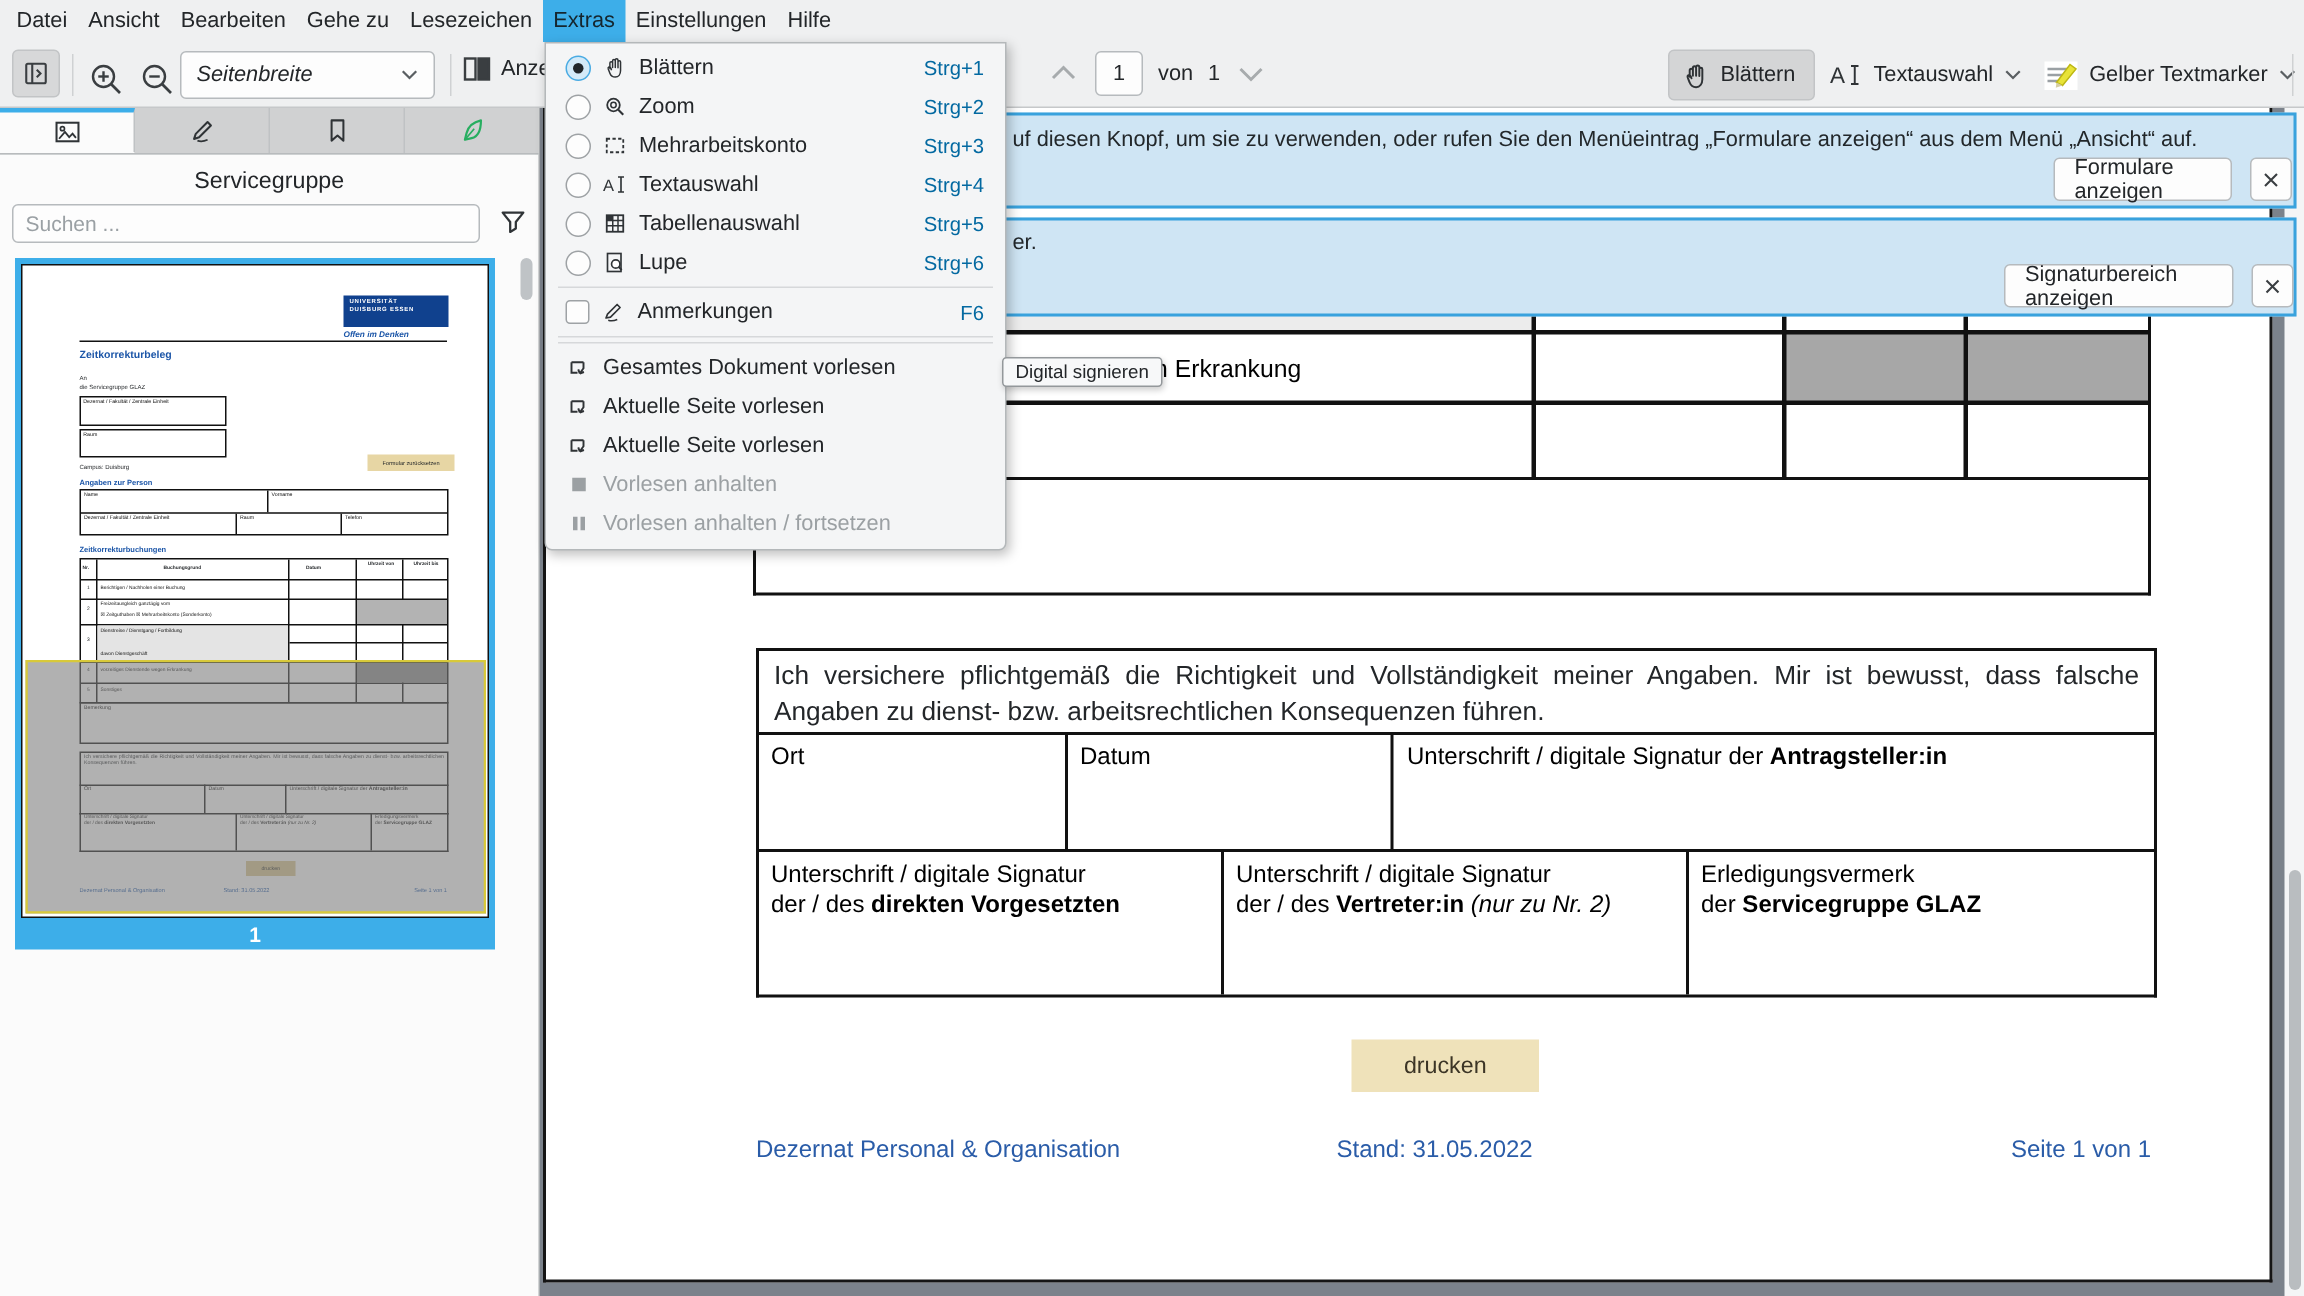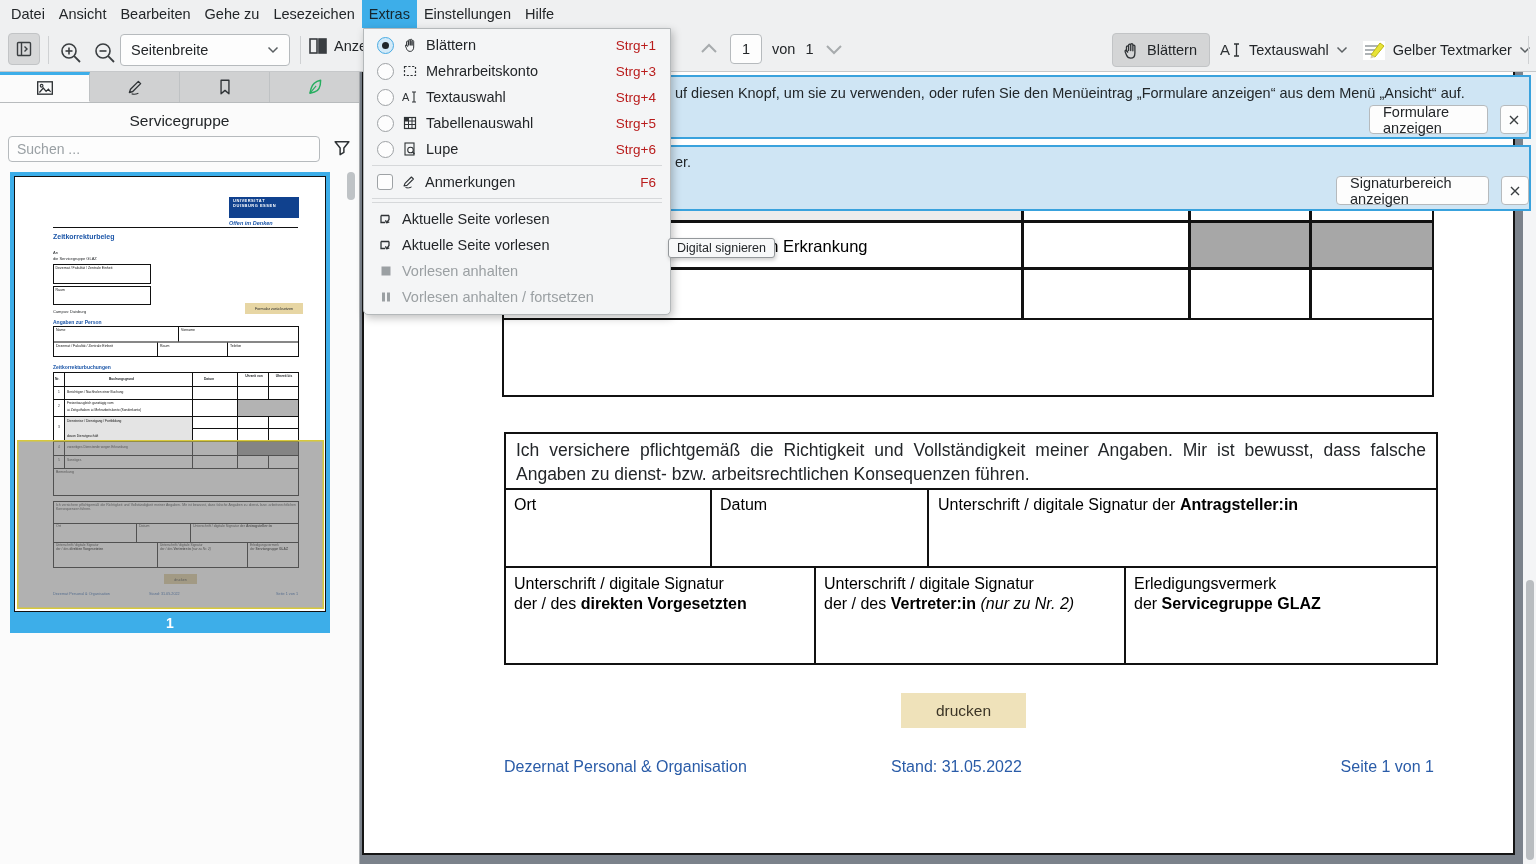--- a/index.html
+++ b/index.html
@@ -16,21 +16,21 @@
   
   .toolbar { position:absolute; left:0; top:28px; width:1536px; height:44px; background:#eff0f1;
              border-bottom:1px solid #c6c8ca; }
   .tb-btn { display:flex; align-items:center; justify-content:center; height:34px; border-radius:4px; }
   .tb-toggle { position:absolute; left:8px; top:5px; width:32px; height:32px; background:#d7d8d9; border:1px solid #c2c4c6; border-radius:4px; display:flex; align-items:center; justify-content:center;}
   .tb-sep { position:absolute; top:8px; width:1px; height:28px; background:#cfd1d3; }
   .zoomin { position:absolute; left:58px; top:8px; }
   .zoomout { position:absolute; left:92px; top:8px; }
   .combo { position:absolute; left:120px; top:6px; width:170px; height:32px; background:#fdfdfd;
            border:1px solid #b6babd; border-radius:4px; display:flex; align-items:center;
-           padding:0 10px; font-size:14.5px; }
+           padding:0 10px; font-size:14.5px;font-style:italic; }
   .combo .cv { flex:1; }
   .viewmode { position:absolute; left:308px; top:8px; display:flex; align-items:center; gap:6px; font-size:14.5px; }
   .pagenav { position:absolute; left:698px; top:6px; display:flex; align-items:center; gap:10px; }
   .pg-box { width:32px; height:30px; background:#fdfdfd; border:1px solid #b6babd; border-radius:4px;
             display:flex; align-items:center; justify-content:center; font-size:14.5px; }
   .pg-lbl { font-size:14.5px; }
   .tb-right { position:absolute; left:1112px; top:5px; display:flex; align-items:center; gap:6px; height:34px; }
   .btn-browse { background:#d4d5d6; border:1px solid #c2c4c6; padding:0 12px 0 8px; gap:7px; font-size:14.5px; }
   .tool-lbl { font-size:14.5px; }
   .flexrow { display:flex; align-items:center; gap:7px; padding:0 4px; }
@@ -83,21 +83,21 @@
                font-size:14.5px; display:flex; align-items:center; justify-content:center; padding:0 13px; }
   .notif-x { position:absolute; width:28px; height:29px; background:#fdfdfd; border:1px solid #b6babd; border-radius:4px;
              display:flex; align-items:center; justify-content:center; }
 
   
   .menu-pop { position:absolute; left:363px; top:28px; width:308px; background:#f4f5f6;
               border:1px solid #b4b8ba; border-radius:0 0 5px 5px; z-index:50; padding:3px 0 4px 0;
               box-shadow:2px 3px 8px rgba(0,0,0,.25); }
   .mi { height:26px; display:flex; align-items:center; padding:0 10px 0 9px; font-size:14.5px; gap:7px; margin:0 3px; border:1px solid transparent; border-radius:4px;}
   .mi .lab { flex:1; }
-  .mi .sc { color:#b91c1c; font-size:13.5px; }
+  .mi .sc { color:#0369a1; font-size:13.5px; }
   .mi.sel { background:#bee0f5; border-color:#55b2e8; }
   .mi.disabled { color:#9ba0a3; }
   .radio { width:17px; height:17px; border-radius:50%; border:1px solid #9ea2a5; background:#fdfdfd; position:relative; flex:0 0 auto;}
   .radio.on { border-color:#49abe3; background:#d3eaf8; }
   .radio.on::after { content:""; position:absolute; left:4px; top:4px; width:7px; height:7px; border-radius:50%; background:#20262a; }
   .chk { width:16px; height:16px; border-radius:3px; border:1px solid #9ea2a5; background:#fdfdfd; flex:0 0 auto;}
   .msep { height:1px; background:#d6d8da; margin:3px 8px; }
   .mic { width:18px; display:flex; justify-content:center; flex:0 0 auto;}
   .mspace { width:17px; flex:0 0 auto;}
 
@@ -455,20 +455,32 @@
             <path d="M4.6 8.6 V5 a.9.9 0 0 1 1.8 0 v3 M6.4 8 V3.6 a.9.9 0 0 1 1.8 0 V8 M8.2 8 V3.1 a.9.9 0 0 1 1.8 0 V8 M10 8.2 V4.4 a.85.85 0 0 1 1.7 0 V10 c0 2.6-1.4 4.4-3.5 4.4 -1.9 0-3-.9-3.6-2.6 L3.5 9 c-.2-.6 0-1.1.5-1.3.5-.2 1 .1 1.2.7 l.4 1" fill="none" stroke="#2f3336" stroke-width="1" stroke-linecap="round" stroke-linejoin="round"></path>
           </svg>
       </span>
       <span class="lab">Blättern</span>
       <span class="sc">Strg+1</span>
     </div>
     <div class="mi">
       <span class="radio"></span>
       <span class="mic">
         <svg width="16" height="16" viewBox="0 0 16 16">
+            <circle cx="7" cy="7" r="4.2" fill="none" stroke="#2f3336" stroke-width="1.2"></circle>
+            <circle cx="7" cy="7" r="1.8" fill="none" stroke="#2f3336" stroke-width="1"></circle>
+            <line x1="10.2" y1="10.2" x2="13.5" y2="13.5" stroke="#2f3336" stroke-width="1.4"></line>
+          </svg>
+      </span>
+      <span class="lab">Zoom</span>
+      <span class="sc">Strg+2</span>
+    </div>
+    <div class="mi">
+      <span class="radio"></span>
+      <span class="mic">
+        <svg width="16" height="16" viewBox="0 0 16 16">
             <rect x="2.5" y="3.5" width="11" height="9" fill="none" stroke="#2f3336" stroke-width="1.2" stroke-dasharray="2.2 1.6"></rect>
           </svg>
       </span>
       <span class="lab">Mehrarbeitskonto</span>
       <span class="sc">Strg+3</span>
     </div>
     <div class="mi">
       <span class="radio"></span>
       <span class="mic">
         <svg width="16" height="16" viewBox="0 0 16 16">
@@ -520,20 +532,30 @@
     </div>
     <div class="msep"></div>
     <div class="msep"></div>
     <div class="mi">
       <span class="mic">
         <svg width="16" height="16" viewBox="0 0 16 16">
             <path d="M3 4.5 h8 M3 4.5 v7 h4" fill="none" stroke="#2f3336" stroke-width="1.3"></path>
             <path d="M11 4.5 v4 l-2.5 3.5 M8.5 12 l-1-2.8 M8.5 12 l2.8-1" fill="none" stroke="#2f3336" stroke-width="1.3"></path>
           </svg>
       </span>
+      <span class="lab">Gesamtes Dokument vorlesen</span>
+      <span class="sc"></span>
+    </div>
+    <div class="mi">
+      <span class="mic">
+        <svg width="16" height="16" viewBox="0 0 16 16">
+            <path d="M3 4.5 h8 M3 4.5 v7 h4" fill="none" stroke="#2f3336" stroke-width="1.3"></path>
+            <path d="M11 4.5 v4 l-2.5 3.5 M8.5 12 l-1-2.8 M8.5 12 l2.8-1" fill="none" stroke="#2f3336" stroke-width="1.3"></path>
+          </svg>
+      </span>
       <span class="lab">Aktuelle Seite vorlesen</span>
       <span class="sc"></span>
     </div>
     <div class="mi">
       <span class="mic">
         <svg width="16" height="16" viewBox="0 0 16 16">
             <path d="M3 4.5 h8 M3 4.5 v7 h4" fill="none" stroke="#2f3336" stroke-width="1.3"></path>
             <path d="M11 4.5 v4 l-2.5 3.5 M8.5 12 l-1-2.8 M8.5 12 l2.8-1" fill="none" stroke="#2f3336" stroke-width="1.3"></path>
           </svg>
       </span>

